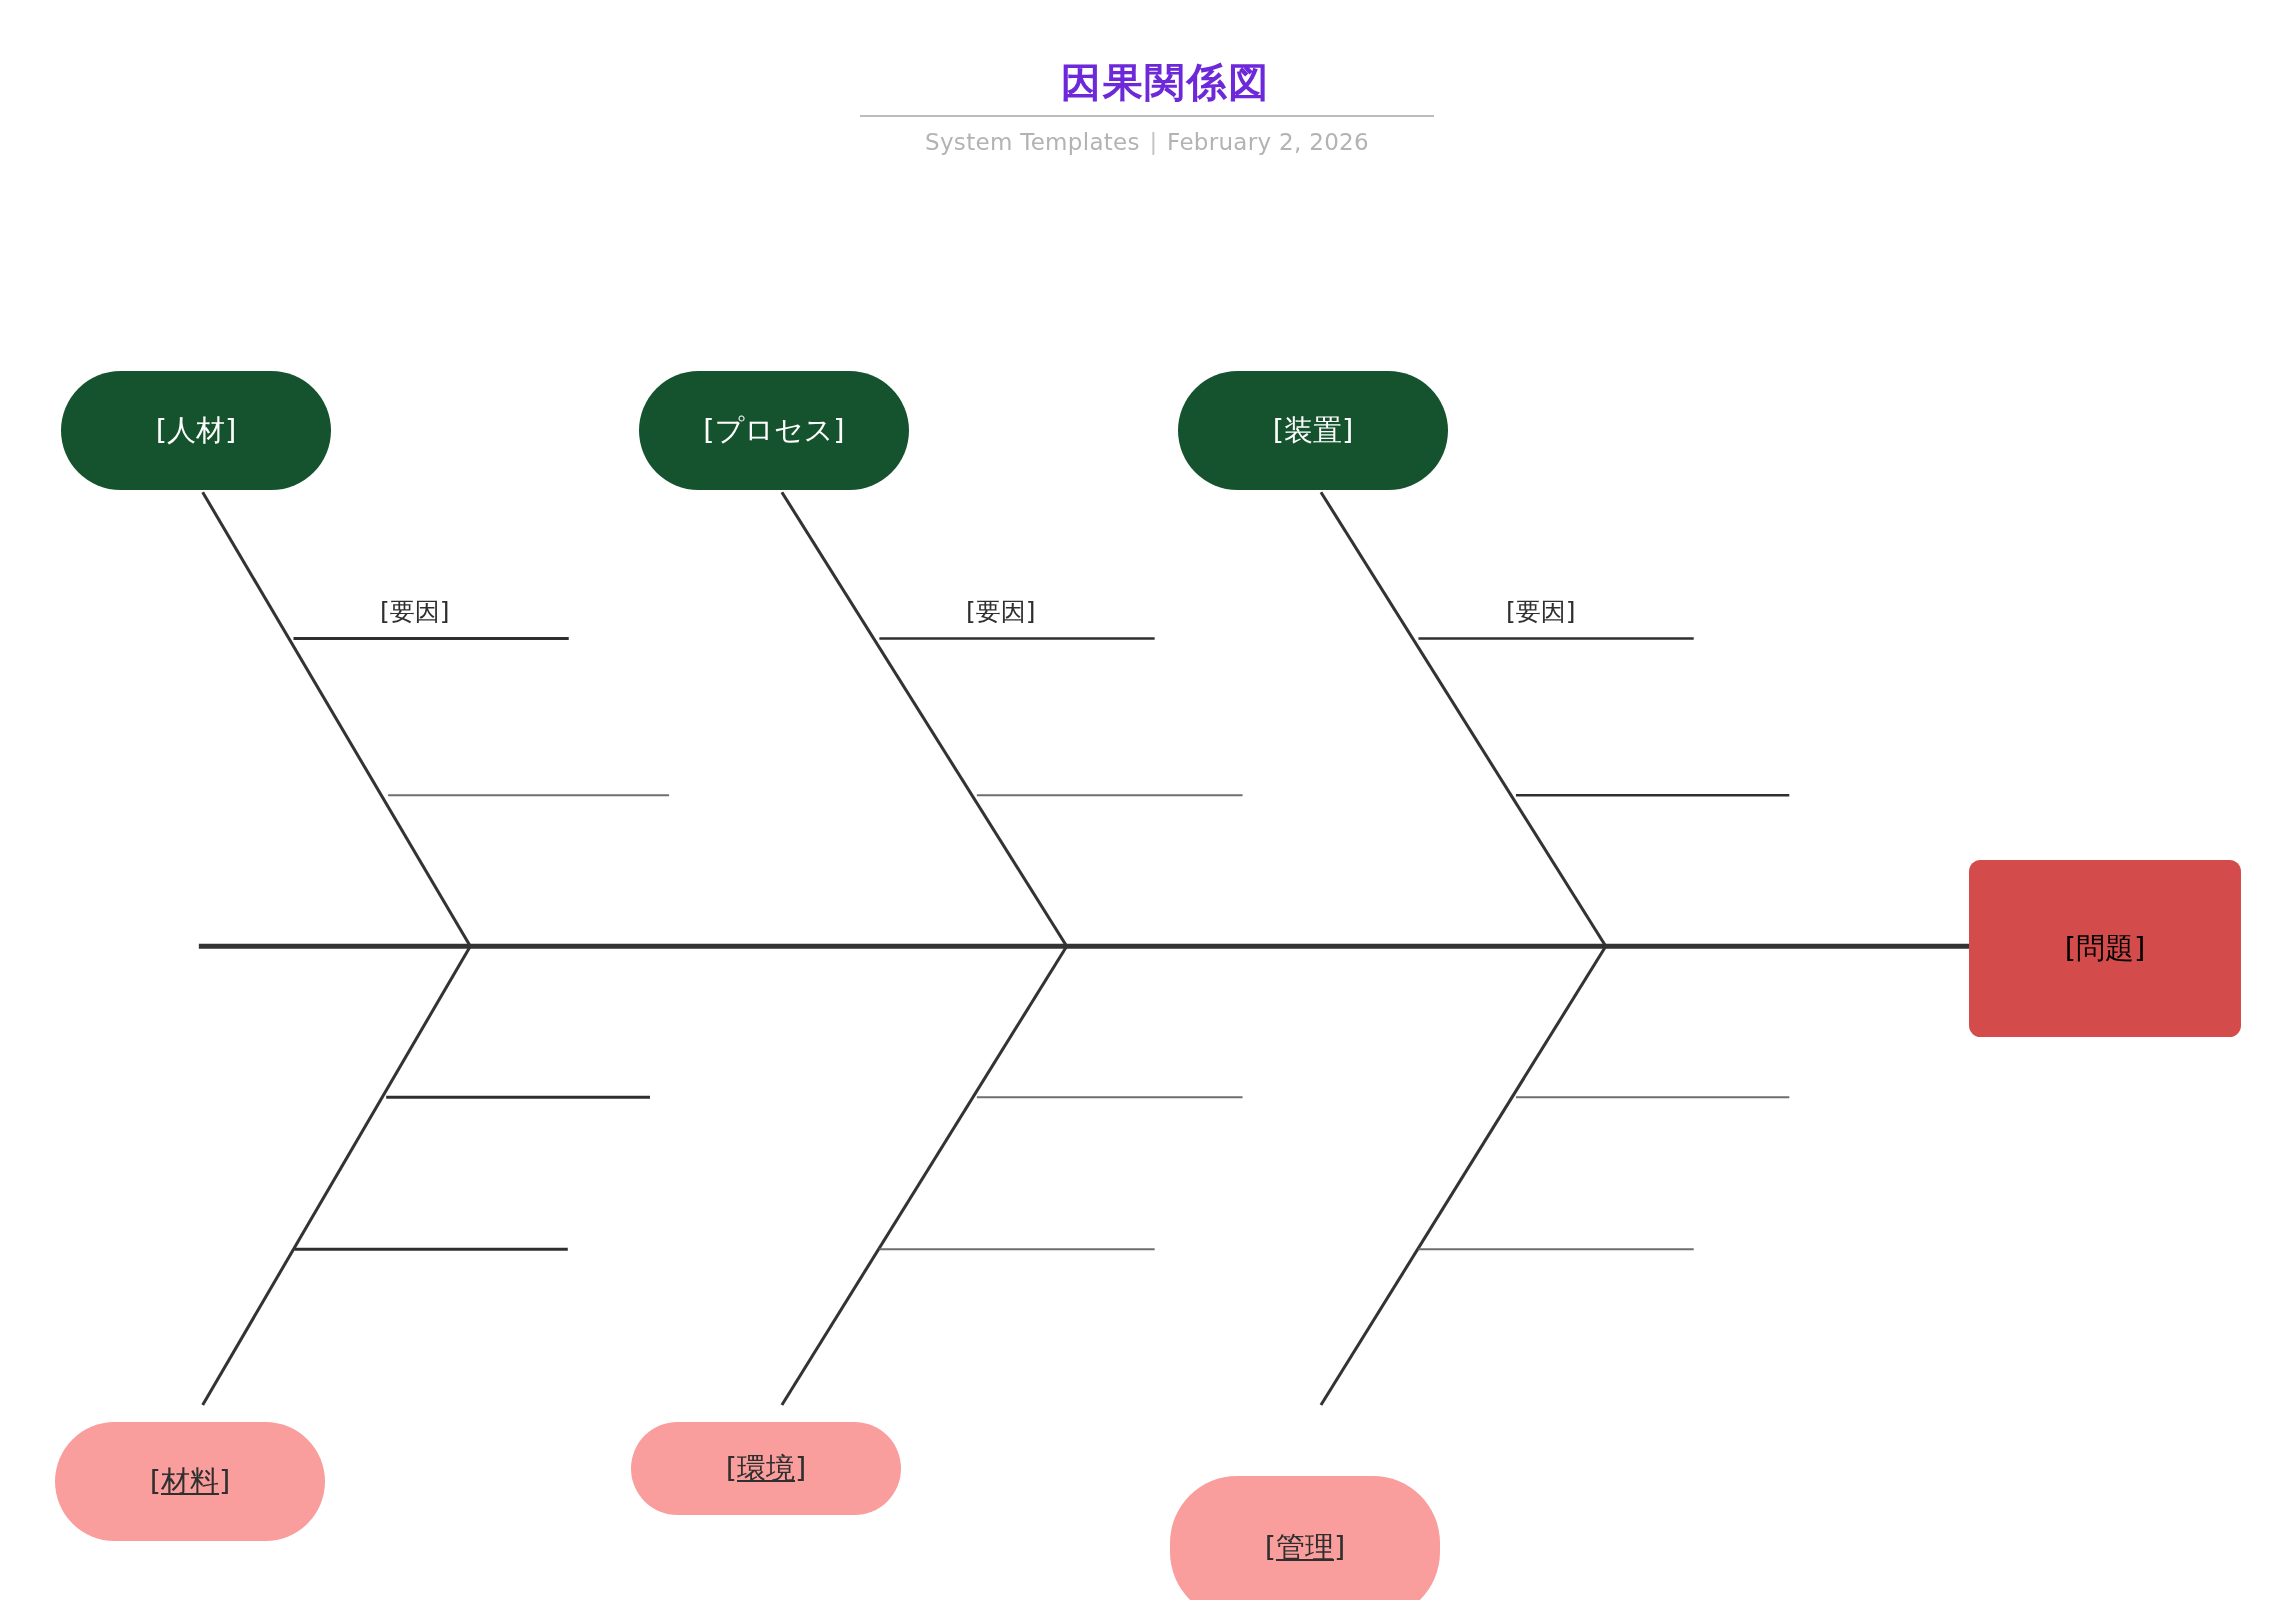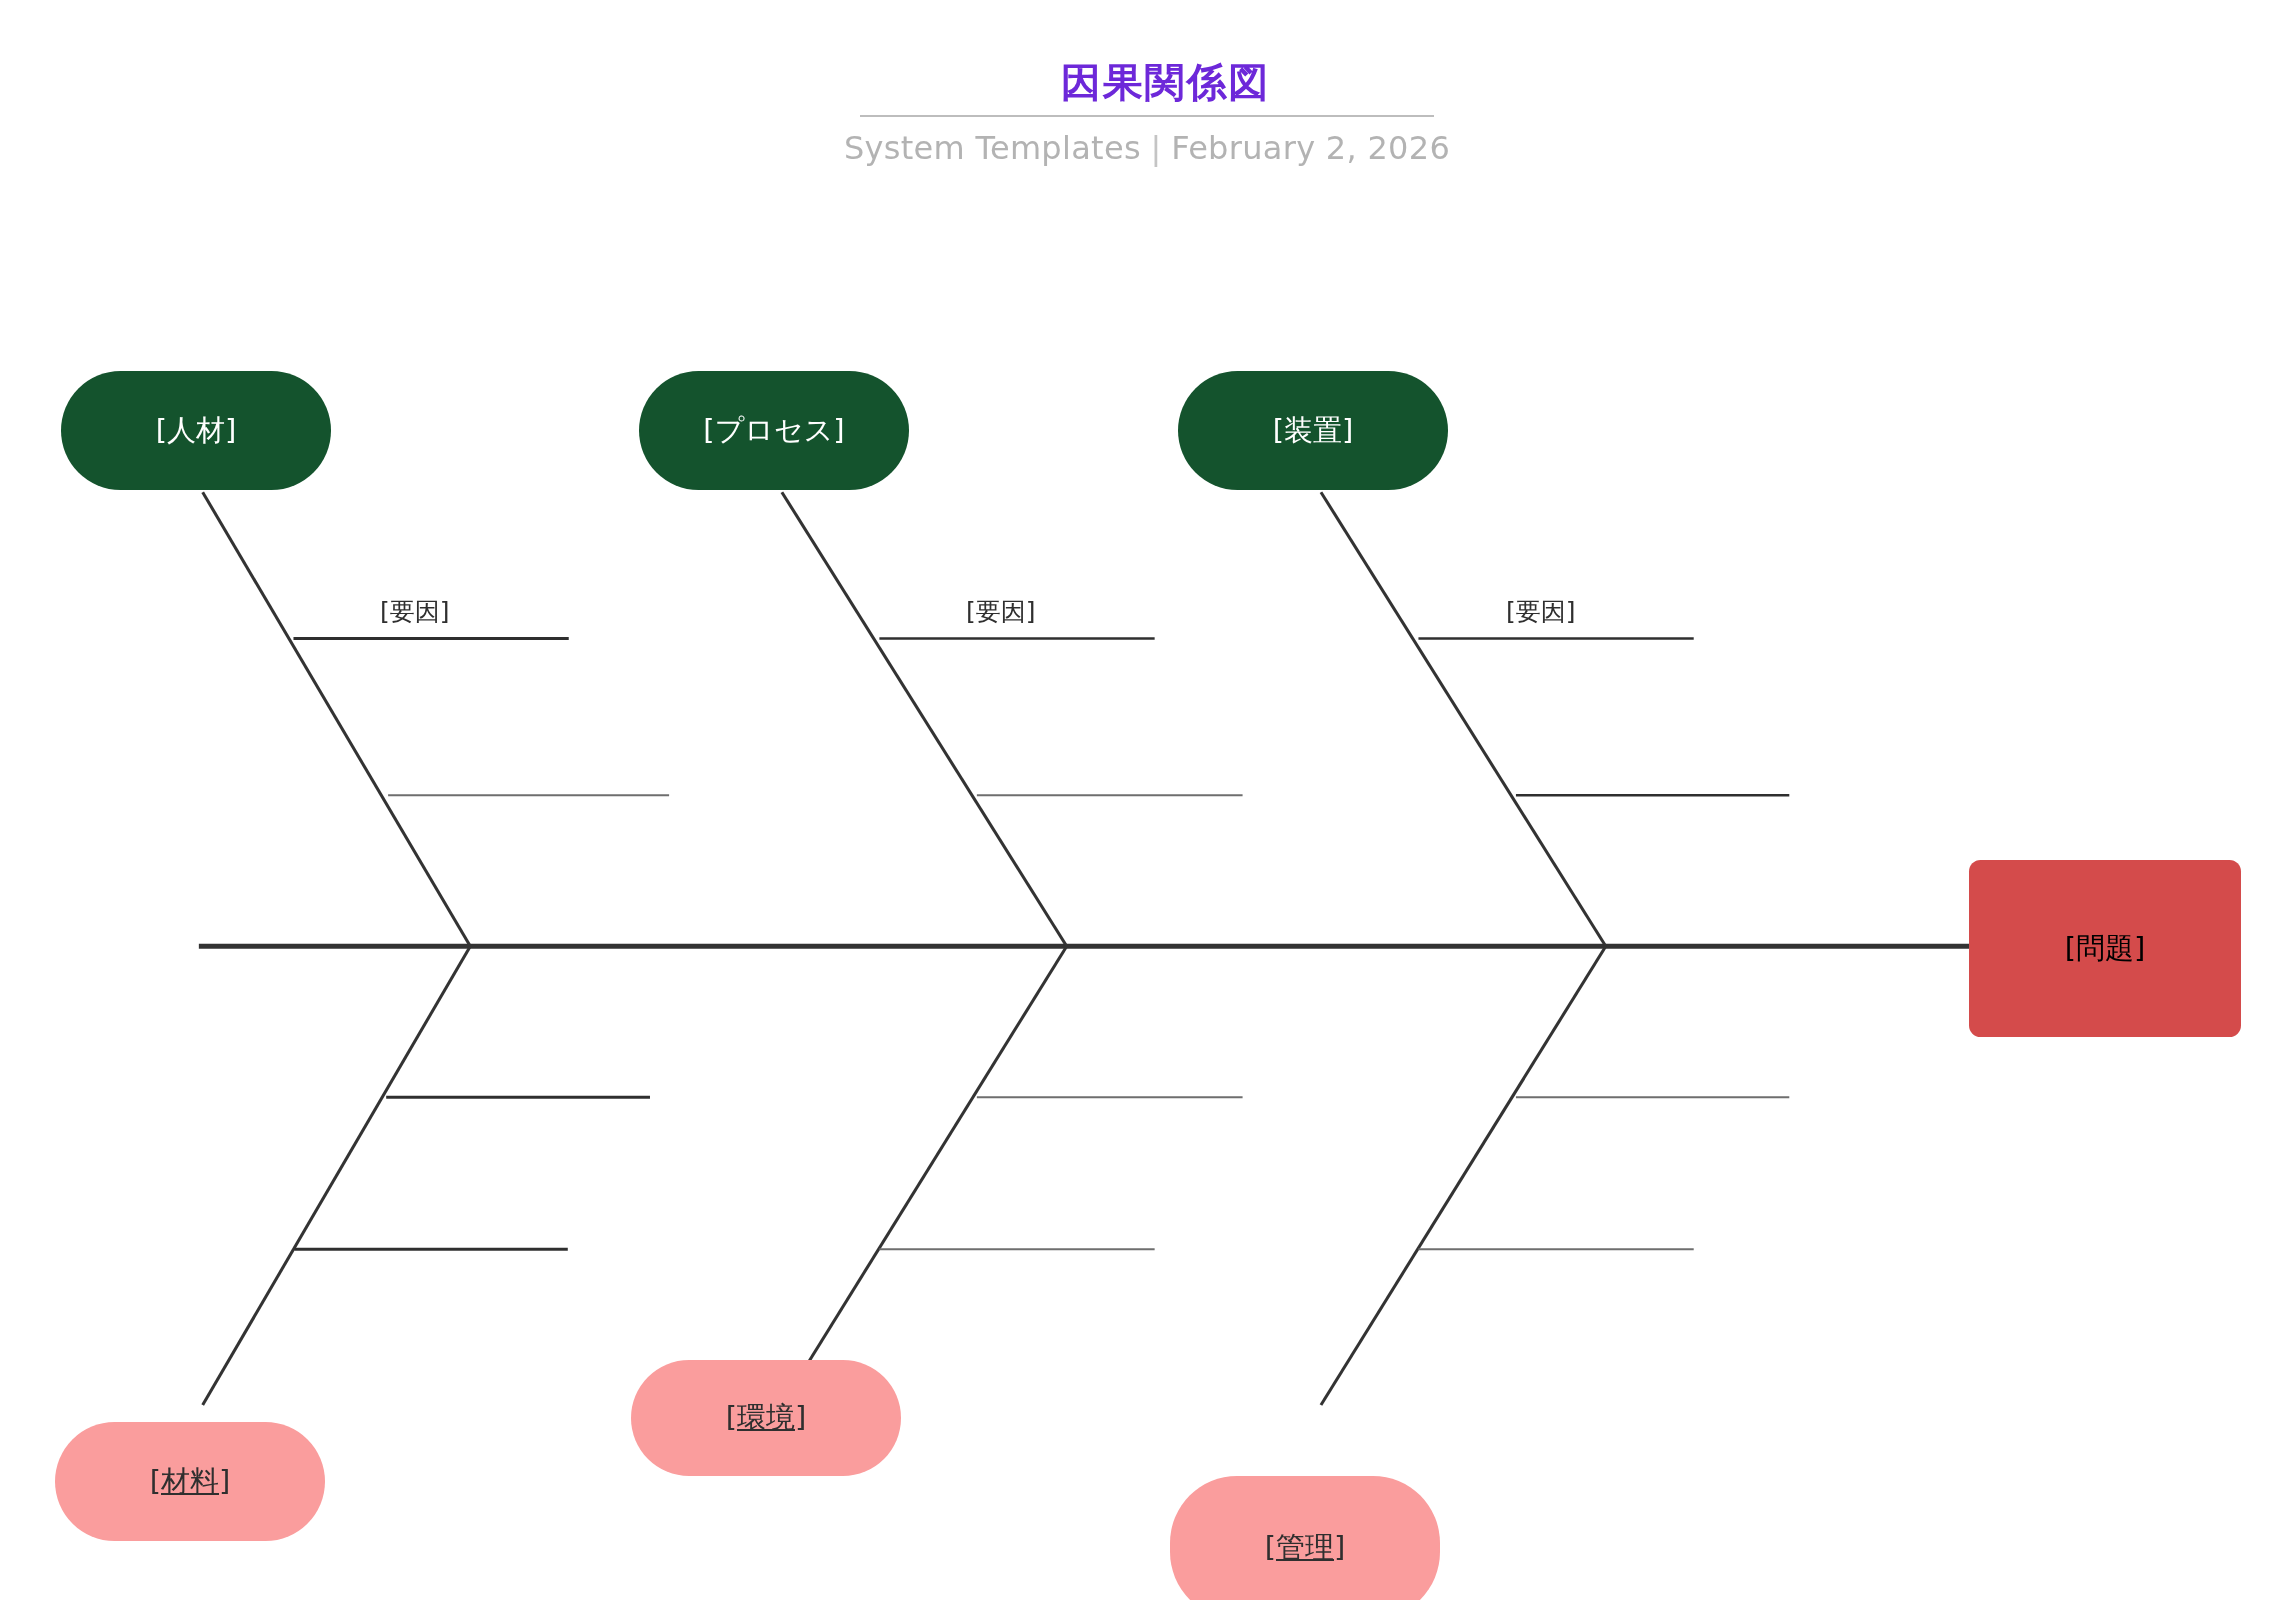--- a/index.html
+++ b/index.html
@@ -35,21 +35,21 @@
     margin: 0;
     padding-left: 37px;
   }
   #title-rule {
     width: 574px;
     height: 2.9px;
     background: #bdbdbd;
     margin: 9.6px auto 0 auto;
   }
   #doc-subtitle {
-    font-size: 32px;
+    font-size: 23px;
     color: #b3b3b3;
     margin-top: 11.5px;
     letter-spacing: 0.3px;
     text-align: center;
   }
   #doc-subtitle .sep {
     padding: 0 9.6px;
     color: #c4c4c4;
   }
 
@@ -164,21 +164,21 @@
     </div>
 
     <div class="bubble top" style="left:1178px; top:371px; width:270px; height:119px;">
       <span>[装置]</span>
     </div>
 
     <div class="bubble bottom" style="left:55px; top:1422px; width:270px; height:119px;">
       <span>[材料]</span>
     </div>
 
-    <div class="bubble bottom" style="left:631px; top:1360px; width:270px; height:116px;">
+    <div class="bubble bottom" style="left:631px; top:1422px; width:270px; height:93px;">
       <span>[環境]</span>
     </div>
 
     <div class="bubble bottom" style="left:1170px; top:1476px; width:270px; height:143px;">
       <span>[管理]</span>
     </div>
 
     <div class="cause-label" style="left:380px; top:595px;">[要因]</div>
 
     <div class="cause-label" style="left:966px; top:595px;">[要因]</div>

